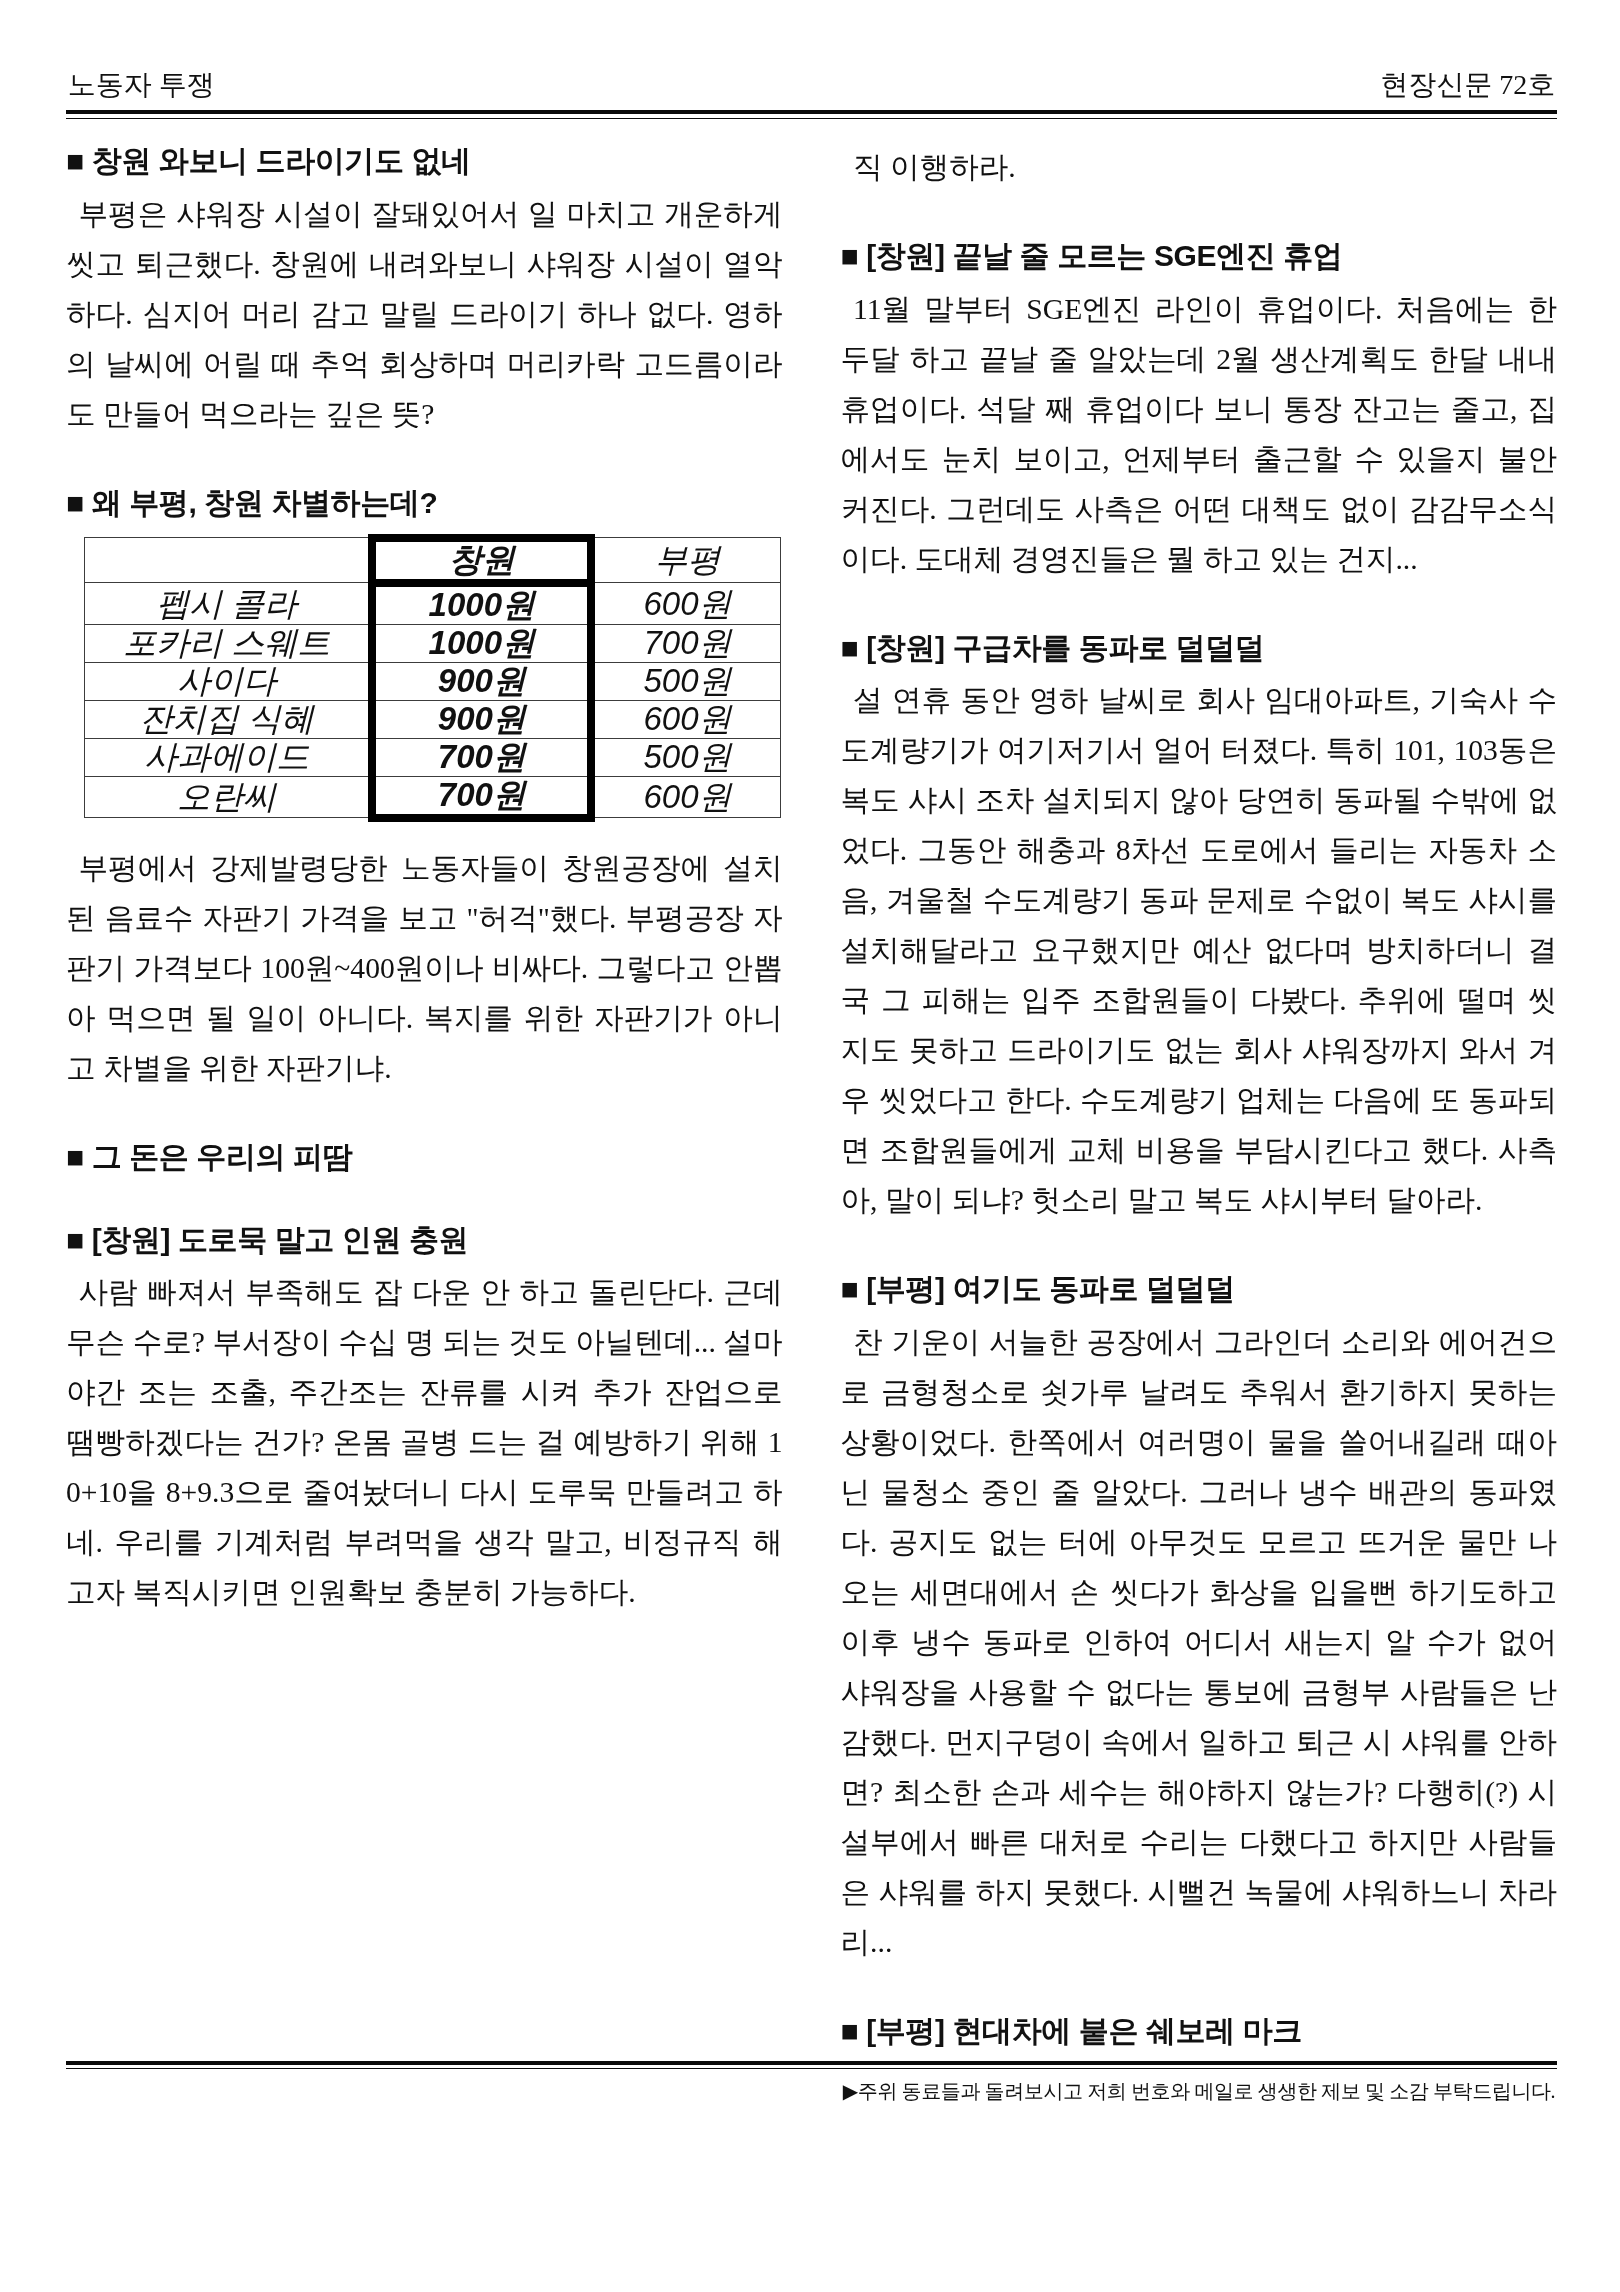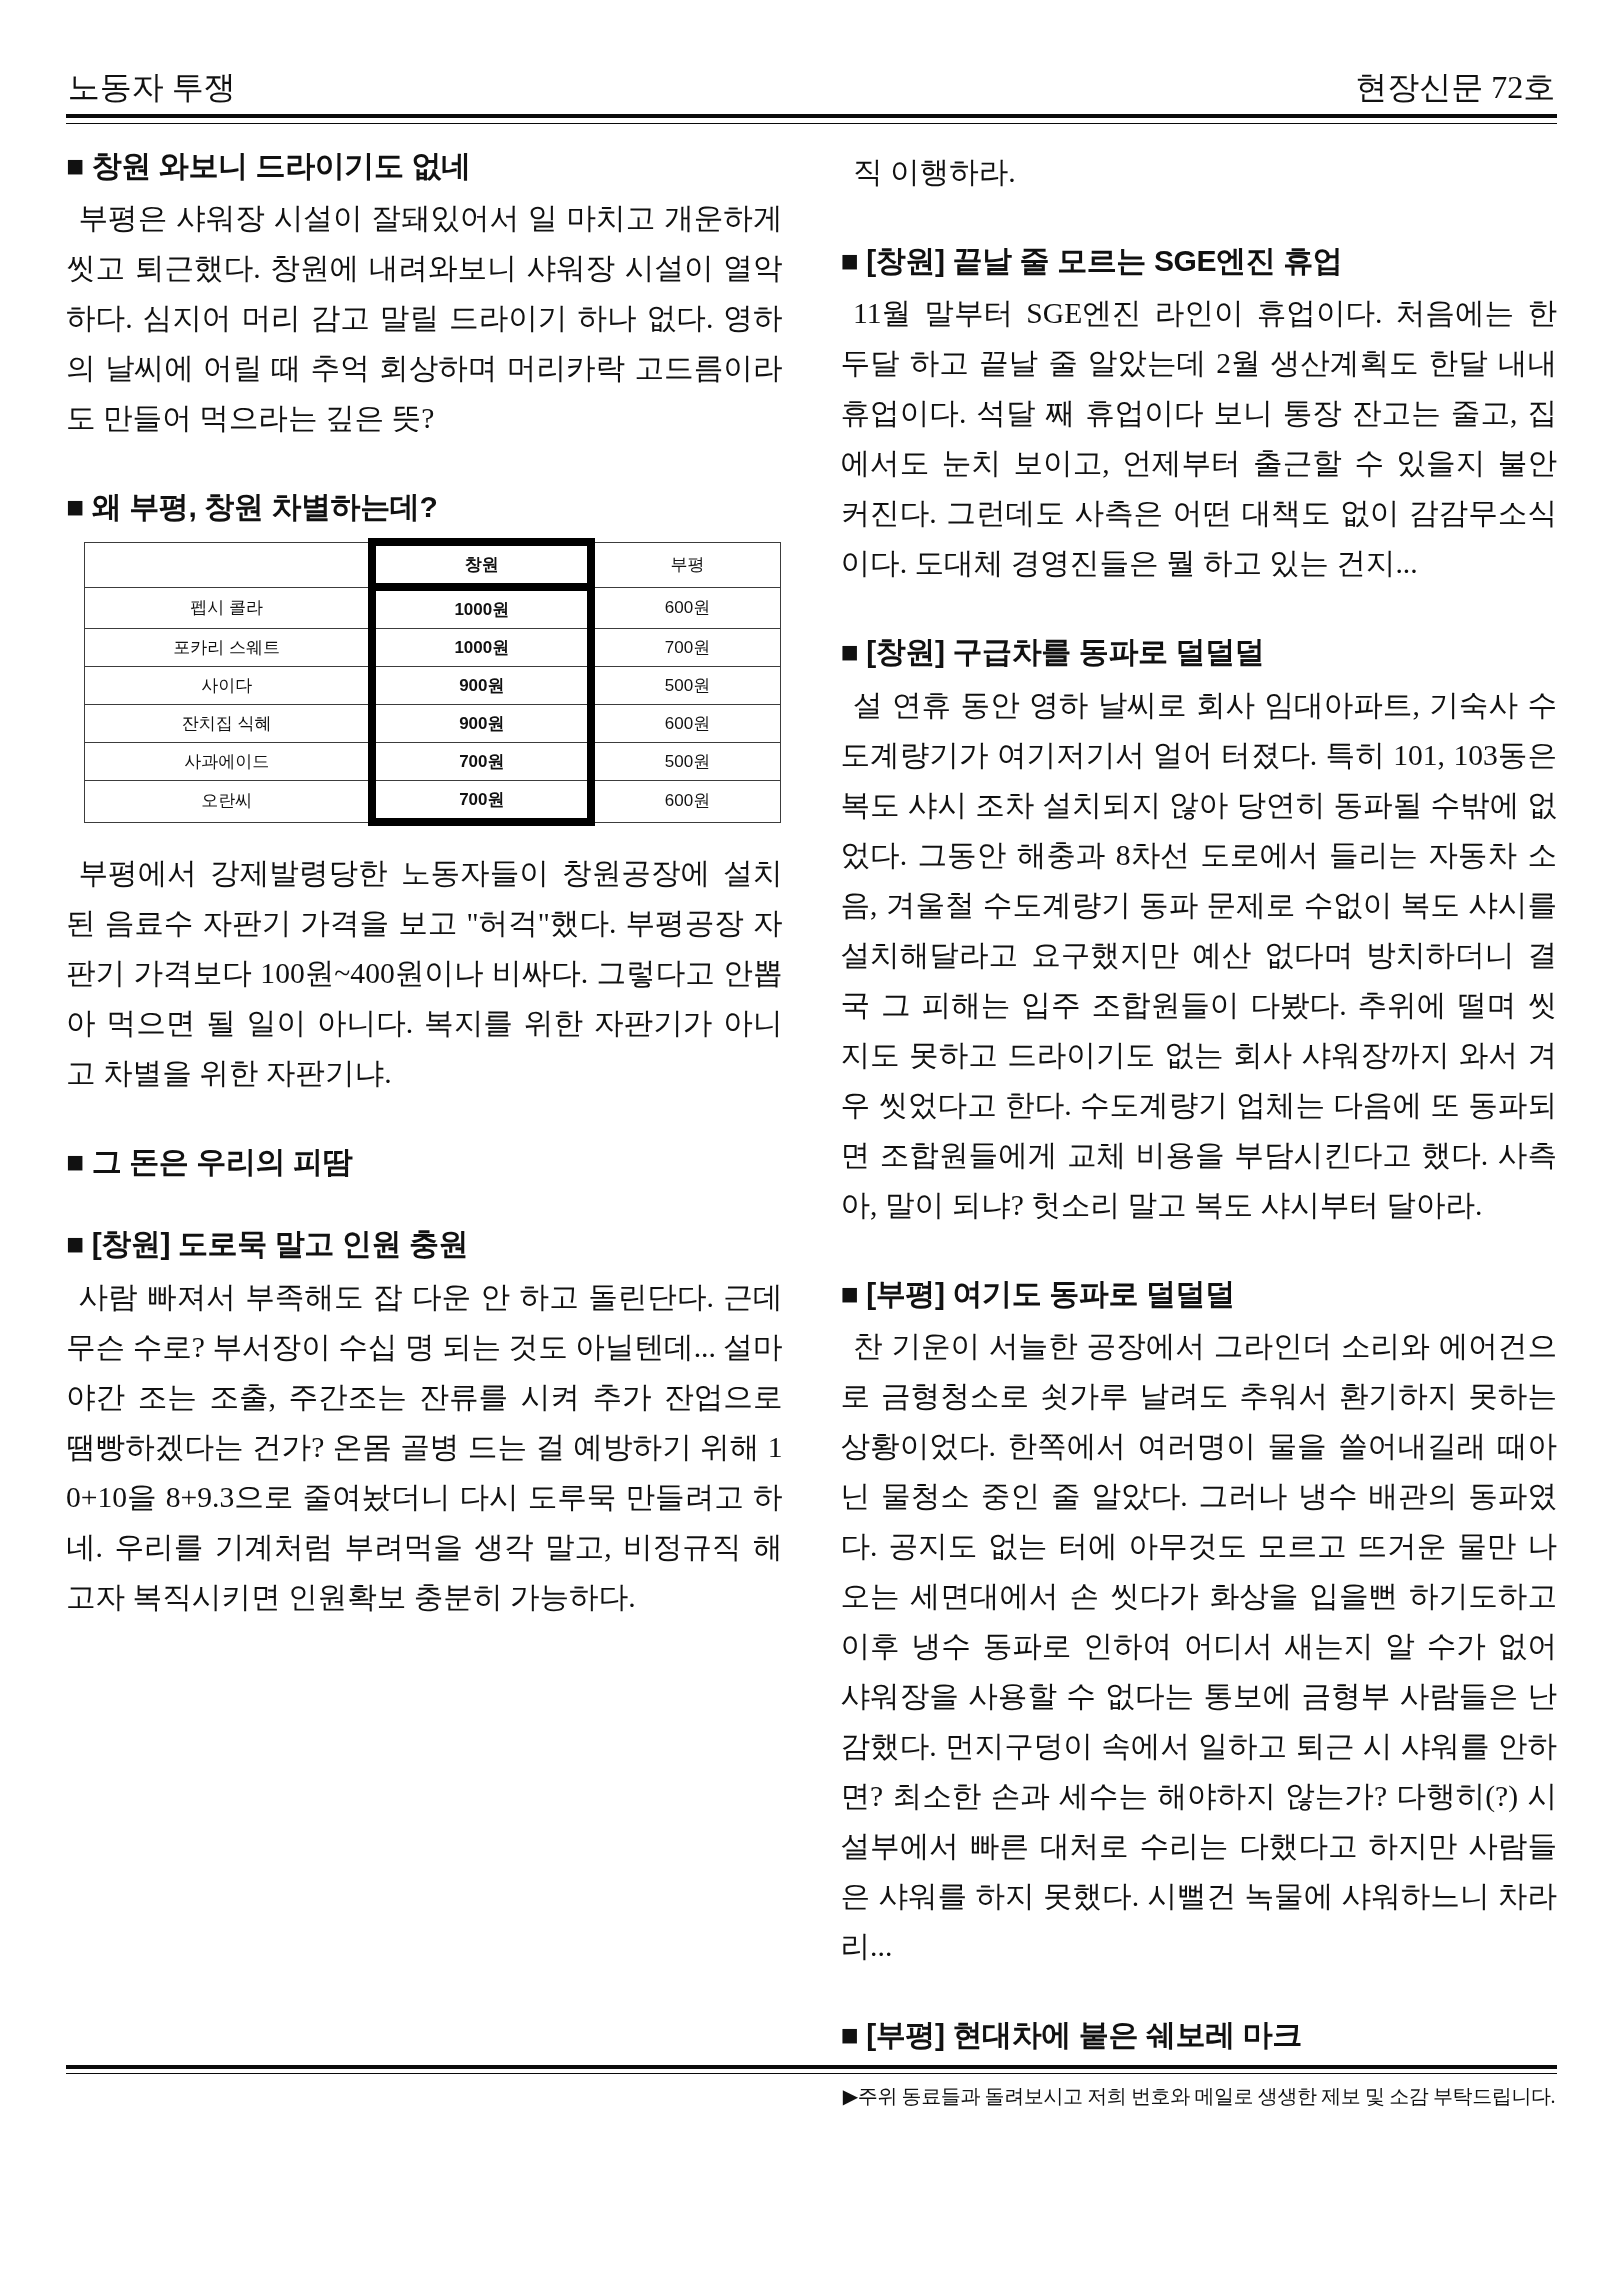--- a/index.html
+++ b/index.html
@@ -21,21 +21,21 @@
     padding: 70px 63px 0 66px;
     background: #fff;
     position: relative;
   }
   
   .masthead {
     display: flex;
     justify-content: space-between;
     align-items: flex-end;
     font-family: "Liberation Serif", "DejaVu Serif", serif;
-    font-size: 32px;
+    font-size: 28px;
     line-height: 1.1;
     padding: 0 1.8px 9px 1.8px;
   }
   .rule-double-top {
     height: 4.5px;
     border-top: 4.5px solid #0a0a0a;
     border-bottom: 1.8px solid #0a0a0a;
   }
   
   .columns {
@@ -67,22 +67,23 @@
     text-indent: 12.5px;
     word-break: break-all;
   }
   .cont-p { margin-top: 7.2px; }
   
   .price-table {
     border-collapse: collapse;
     margin: 12.5px 0 21.5px 18px;
     width: calc(100% - 19.7px);
     font-family: "Liberation Sans", "DejaVu Sans", sans-serif;
-    font-size: 17px;
+    font-size: 33px;
     table-layout: fixed;
+    font-style: italic;
   }
   .price-table th, .price-table td {
     border: 1.8px solid #3c3c3c;
     text-align: center;
     height: 37px;
     padding: 0 3.6px;
     font-weight: normal;
     line-height: 1.1;
   }
   .price-table .c-item { width: 42%; }

